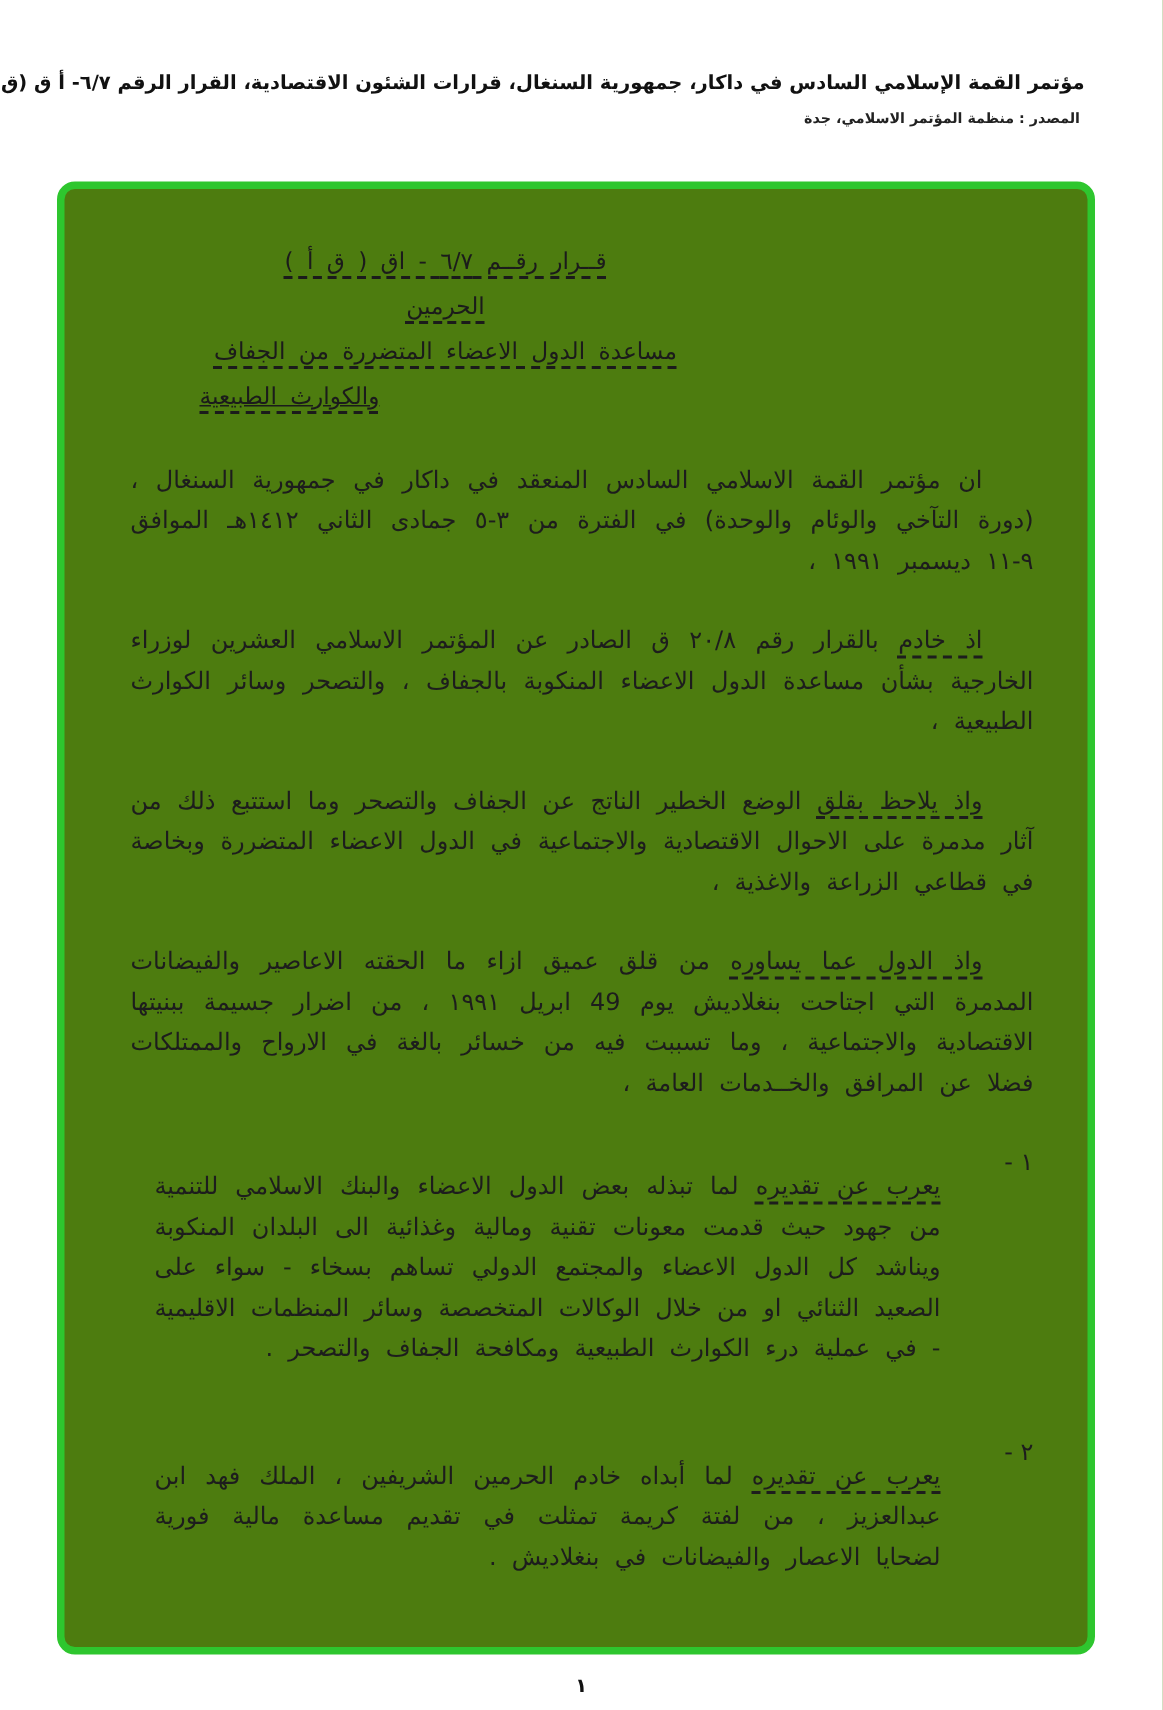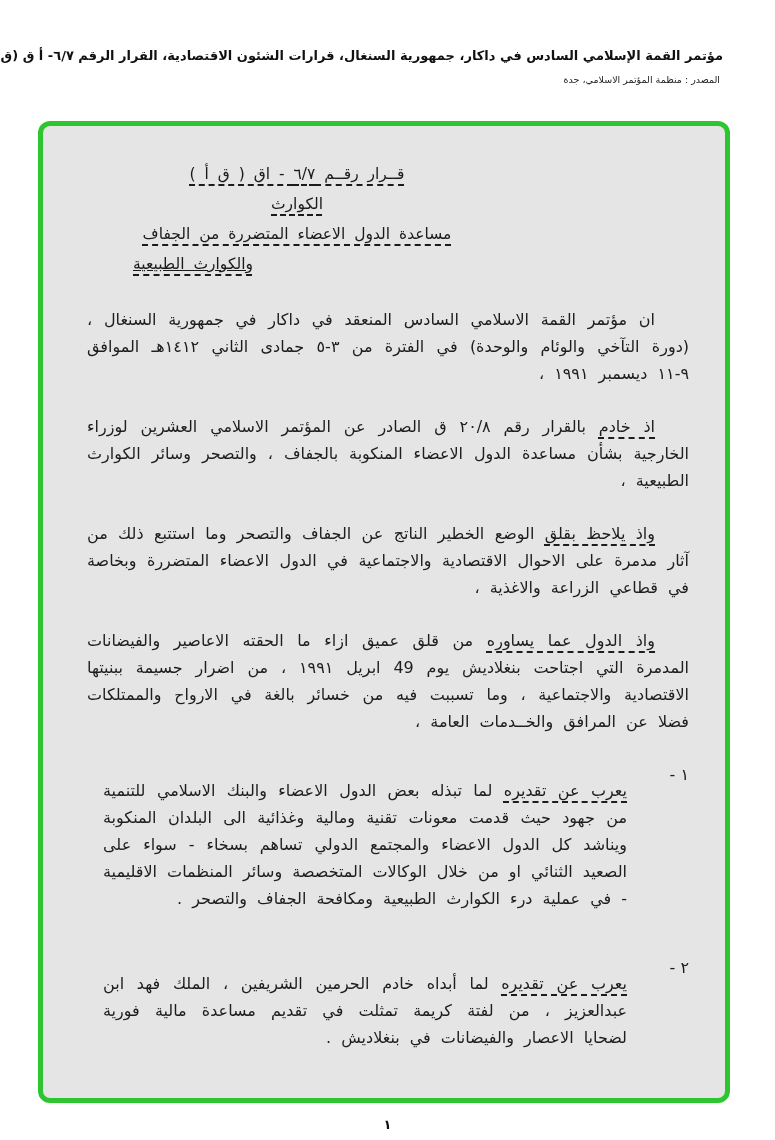--- a/index.html
+++ b/index.html
@@ -14,32 +14,32 @@
   
   .header-line {
     position: absolute; top: 48px; left: 50px; right: 52px;
     direction: rtl; text-align: right;
     font-size: 13px; font-weight: bold; color: #111;
     letter-spacing: 0px; white-space: nowrap;
   }
   .source-line {
     position: absolute; top: 74px; right: 55px;
     direction: rtl; text-align: right;
-    font-size: 9.5px; font-weight: normal; color: #222;
+    font-size: 9.5px; font-weight: bold; color: #222;
   }
   
   .doc-frame {
     position: absolute; left: 38px; top: 121px;
     width: 692px; height: 982px;
     box-sizing: border-box;
     border: 5px solid #2ec62e;
     border-radius: 12px;
     padding: 30px 36px 0 44px;
     direction: rtl;
-    background: #e5e5e5;
+    background: #4d7c0f;
   }
   
   .title-block {
     width: 328px;
     margin: 4px 228px 28px 0;
     font-size: 15.5px;
     line-height: 28px;
     color: #1b1b1b;
     word-spacing: 4px;
   }
@@ -92,21 +92,21 @@
 </head>
 <body>
 
 <div class="header-line">مؤتمر القمة الإسلامي السادس في داكار، جمهورية السنغال، قرارات الشئون الاقتصادية، القرار الرقم ٦/٧- أ ق (ق أ)</div>
 <div class="source-line">المصدر : منظمة المؤتمر الاسلامي، جدة</div>
 
 <div class="doc-frame">
 
   <div class="title-block">
     <p class="t1"><span class="u">قــرار رقــم ٦/٧ - اق ( ق أ )</span></p>
-    <p class="t2"><span class="u">الكوارث</span></p>
+    <p class="t2"><span class="u">الحرمين</span></p>
     <p class="t3"><span class="u">مساعدة الدول الاعضاء المتضررة من الجفاف</span></p>
     <p class="t4"><span class="u">والكوارث الطبيعية</span></p>
   </div>
 
   <p class="para"><span class="u"></span><span>ان مؤتمر القمة الاسلامي السادس المنعقد في داكار في جمهورية السنغال ، (دورة التآخي والوئام والوحدة) في الفترة من ٣-٥ جمادى الثاني ١٤١٢هـ الموافق ٩-١١ ديسمبر ١٩٩١ ،</span></p>
 
   <p class="para"><span class="u">اذ خادم</span><span> بالقرار رقم ٢٠/٨ ق الصادر عن المؤتمر الاسلامي العشرين لوزراء الخارجية بشأن مساعدة الدول الاعضاء المنكوبة بالجفاف ، والتصحر وسائر الكوارث الطبيعية ،</span></p>
 
   <p class="para"><span class="u">واذ يلاحظ بقلق</span><span> الوضع الخطير الناتج عن الجفاف والتصحر وما استتبع ذلك من آثار مدمرة على الاحوال الاقتصادية والاجتماعية في الدول الاعضاء المتضررة وبخاصة في قطاعي الزراعة والاغذية ،</span></p>
 

